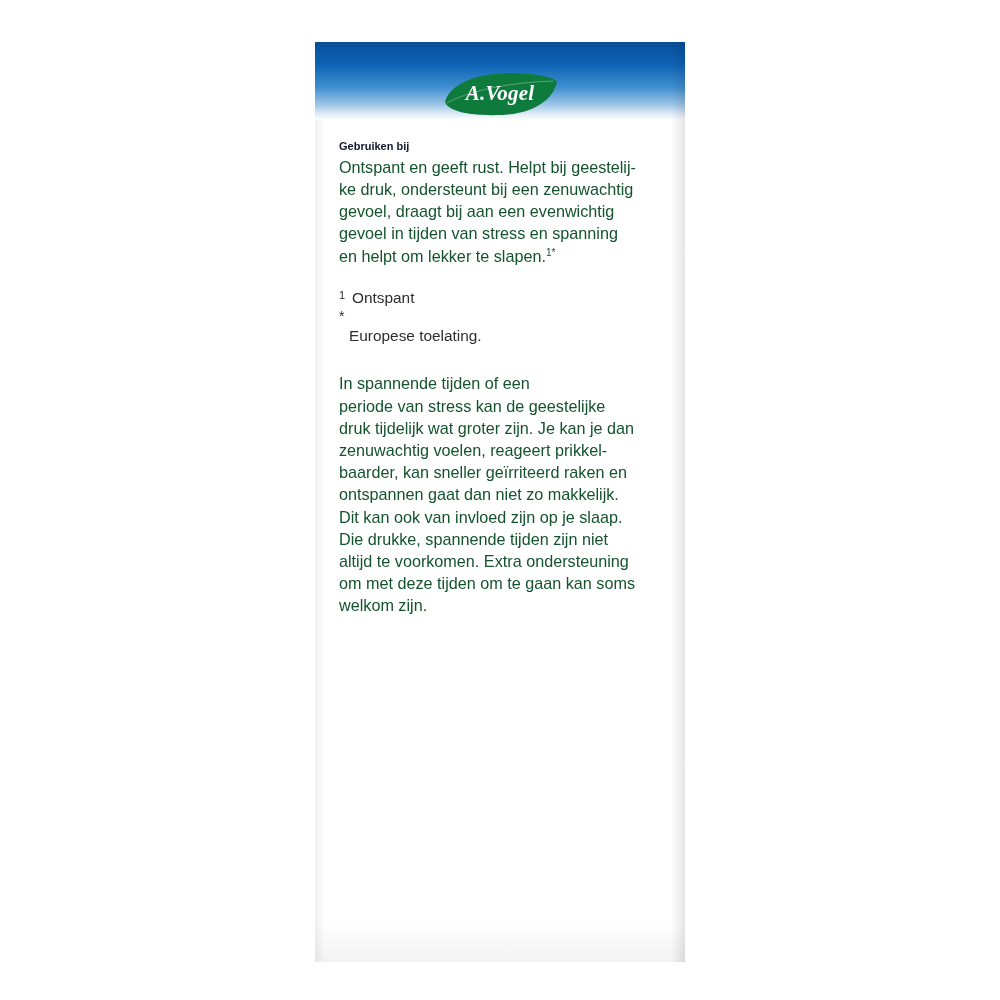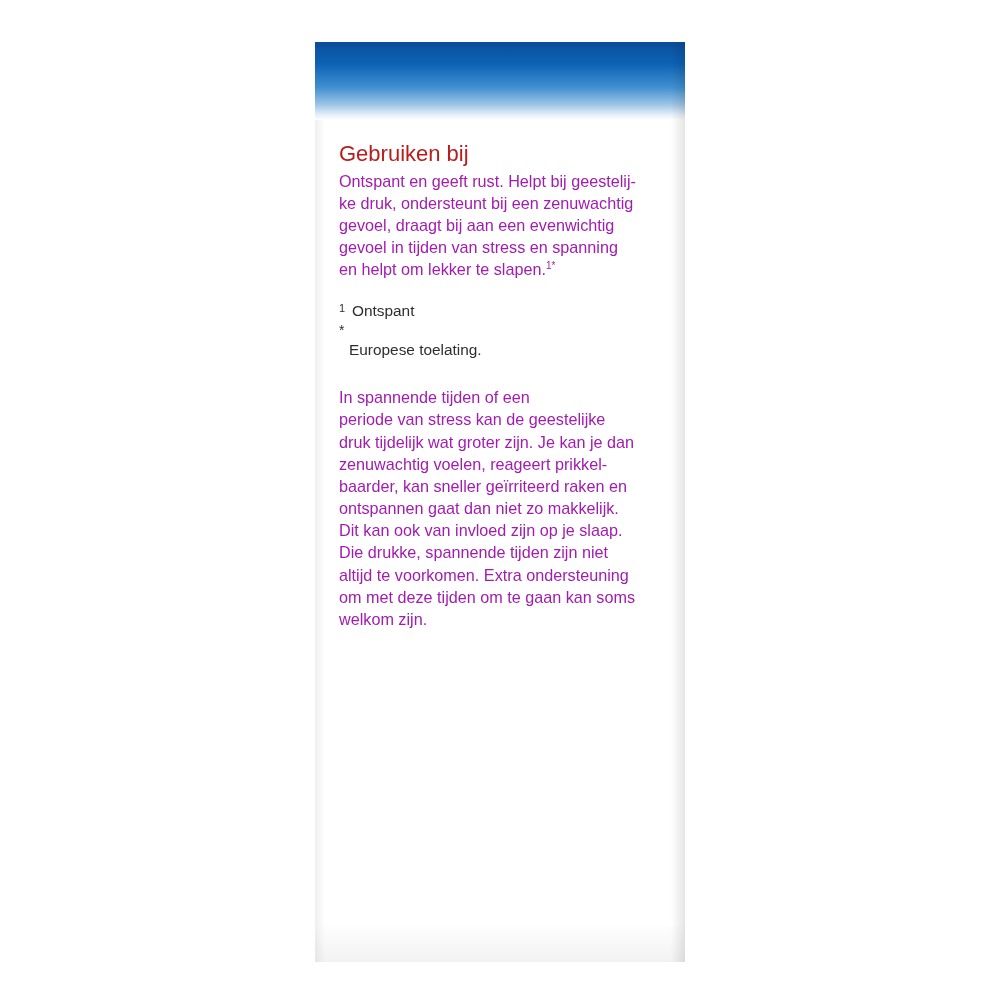--- a/index.html
+++ b/index.html
@@ -107,32 +107,32 @@
   
   .content {
     position: absolute;
     left: 24px;
     top: 98px;
     width: 318px;
     color: #2b2b2b;
   }
 
   .section-heading {
-    color: #b91c1c;
-    font-size: 22px;
+    color: #0f172a;
+    font-size: 11px;
     line-height: 1.25;
     margin: 0 0 2px 0;
-    font-weight: 400;
+    font-weight: 700;
   }
 
   .body-text {
     font-size: 16.2px;
     line-height: 1.37;
     margin: 0;
-    color: #a21caf;
+    color: #14532d;
     white-space: pre-line;
   }
 
   .footnotes {
     margin-top: 20px;
     font-size: 15.4px;
     line-height: 1.37;
     color: #2e2e2e;
   }
   .footnote-row {
@@ -180,20 +180,27 @@
 <body>
 
 <div class="stage">
 
   <div class="package">
 
     <div class="top-band">
       <div class="top-band-line"></div>
     </div>
 
+    <div class="logo">
+      <svg class="logo-leaf" viewBox="0 0 118 44">
+        <path d="M4 30 C 10 8, 44 0, 74 1 C 100 2, 114 6, 116 10 C 112 28, 92 42, 60 43 C 30 44, 8 40, 4 30 Z" fill="#0e7a3c"></path>
+        <path d="M6 31 C 22 22, 56 11, 112 9" fill="none" stroke="#ffffff" stroke-width="0.9" opacity="0.35"></path>
+      </svg>
+      <div class="logo-text">A.Vogel</div>
+    </div>
 
     <div class="content">
 
       <h2 class="section-heading">Gebruiken bij</h2>
       <p class="body-text"><span>Ontspant en geeft rust. Helpt bij geestelij-
 ke druk, ondersteunt bij een zenuwachtig
 gevoel, draagt bij aan een evenwichtig
 gevoel in tijden van stress en spanning
 en helpt om lekker te slapen.</span><span class="sup">1*</span></p>
 

